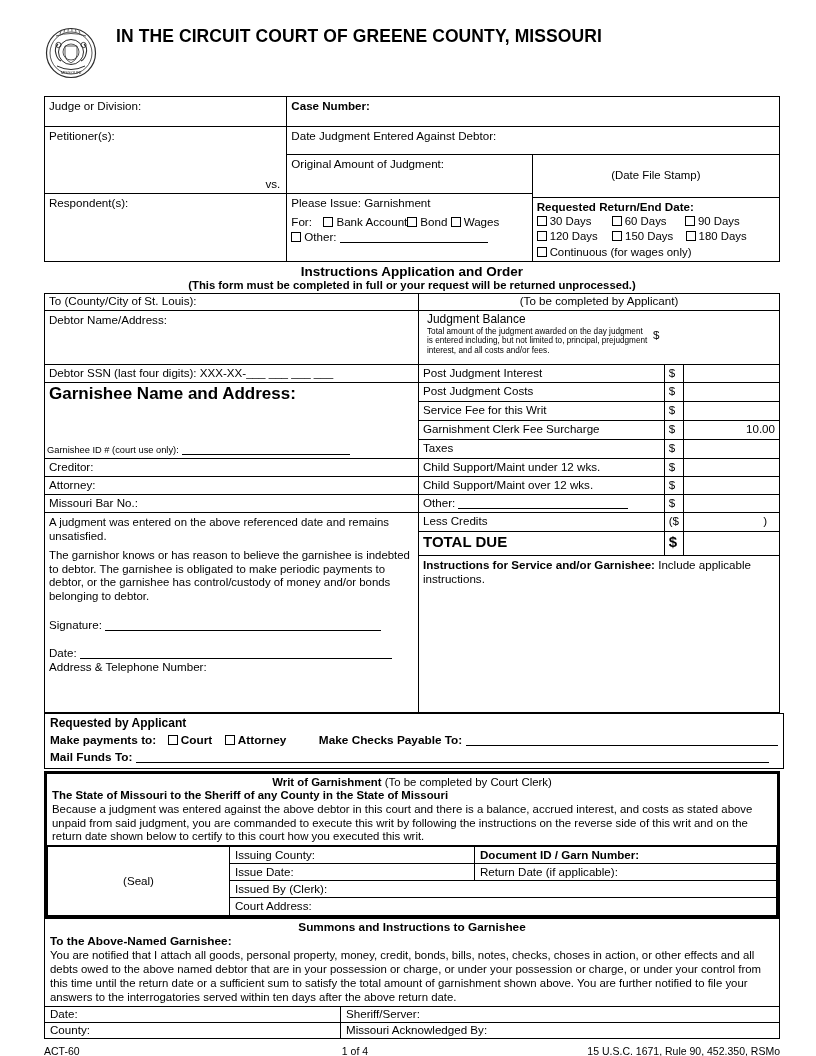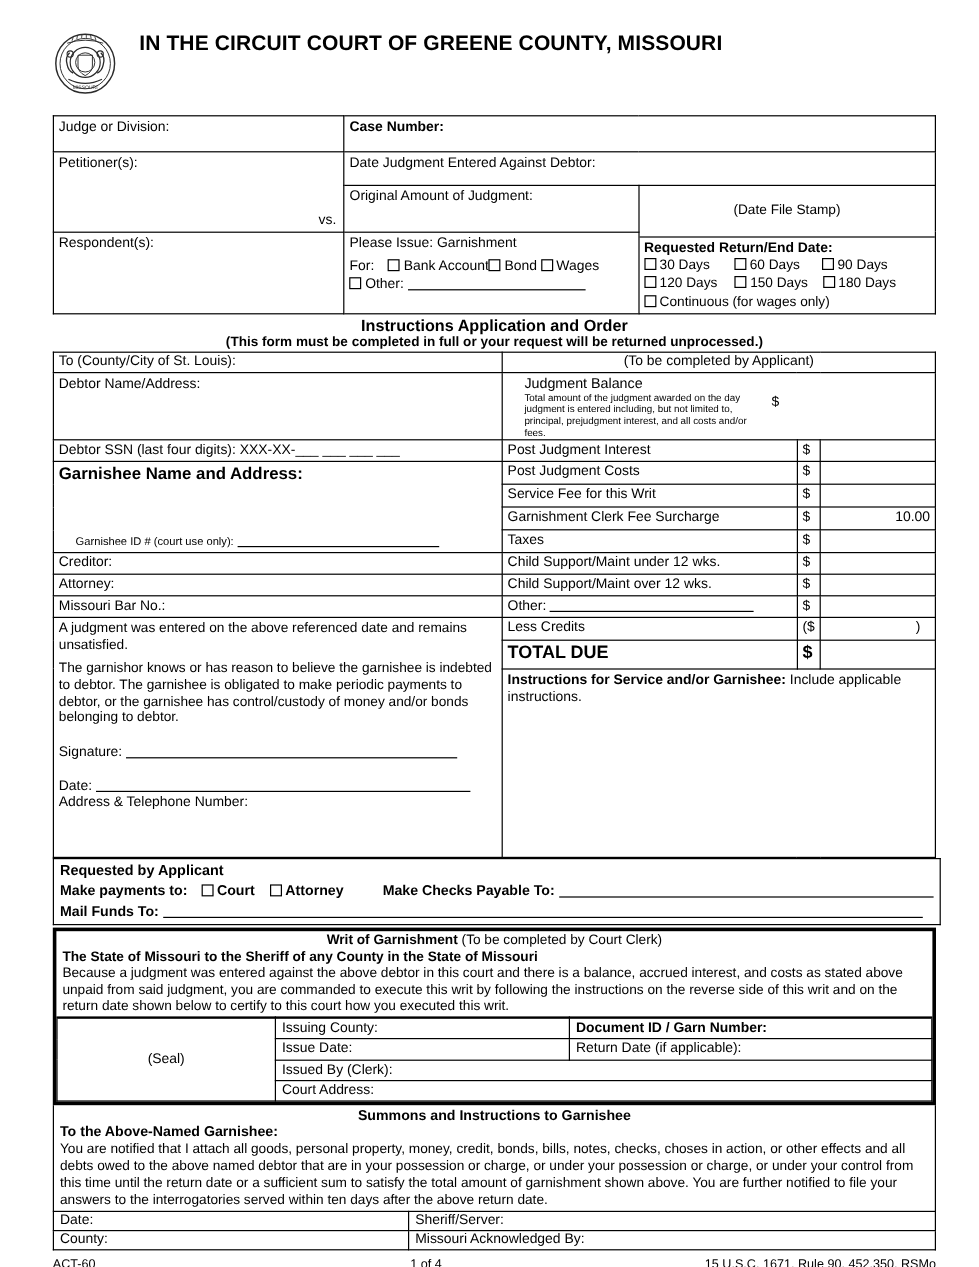--- a/index.html
+++ b/index.html
@@ -172,21 +172,21 @@
       </td>
       <td colspan="3" class="c" style="height:17px;padding:0 4px">
         <span class="b"></span><span> (To be completed by Applicant)</span>
       </td>
     </tr>
 
     <tr>
       <td style="height:54px">
         <span>Debtor Name/Address:</span>
       </td>
-      <td colspan="3" style="height:54px;padding:1px 18px">
+      <td colspan="3" style="height:54px;padding:1px 8px">
         <div style="display:flex">
           <div style="flex:1">
             <div style="font-size:11.9px">Judgment Balance</div>
             <div class="sm" style="padding-right:4px">Total amount of the judgment awarded on the day judgment is entered including, but not limited to, principal, prejudgment interest, and all costs and/or fees.</div>
           </div>
           <div style="width:118px;padding-top:16px">
             <span>$</span>
             <span class="ln" style="width:92px;border:none"></span>
           </div>
         </div>
@@ -197,22 +197,22 @@
       <td>
         <span>Debtor SSN (last four digits): XXX-XX-___  ___  ___  ___</span>
       </td>
       <td><span>Post Judgment Interest</span></td>
       <td class="dol"><span>$</span></td>
       <td class="amt"><span></span></td>
     </tr>
 
     <tr class="mrow">
       <td rowspan="4" style="height:76px;position:relative;vertical-align:top">
-        <div class="b" style="font-size:14px">Garnishee Name and Address:</div>
-        <div style="position:absolute;left:18px;bottom:2px;white-space:nowrap">
+        <div class="b" style="font-size:17px">Garnishee Name and Address:</div>
+        <div style="position:absolute;left:2px;bottom:2px;white-space:nowrap">
           <span class="tiny">Garnishee ID # (court use only):</span>
           <span class="ln" style="width:168px"></span>
         </div>
       </td>
       <td><span>Post Judgment Costs</span></td>
       <td class="dol"><span>$</span></td>
       <td class="amt"><span></span></td>
     </tr>
     <tr class="mrow">
       <td><span>Service Fee for this Writ</span></td>

